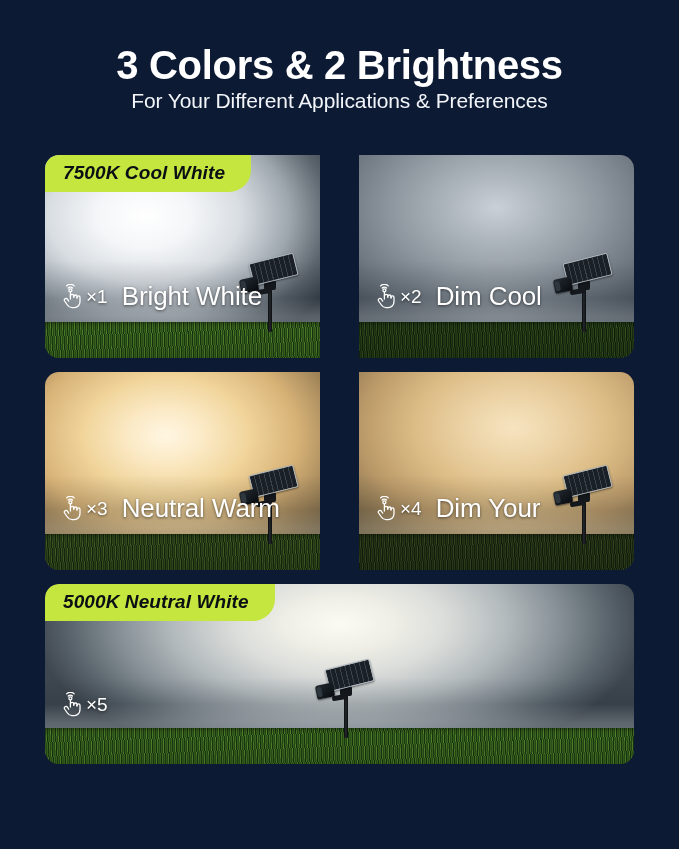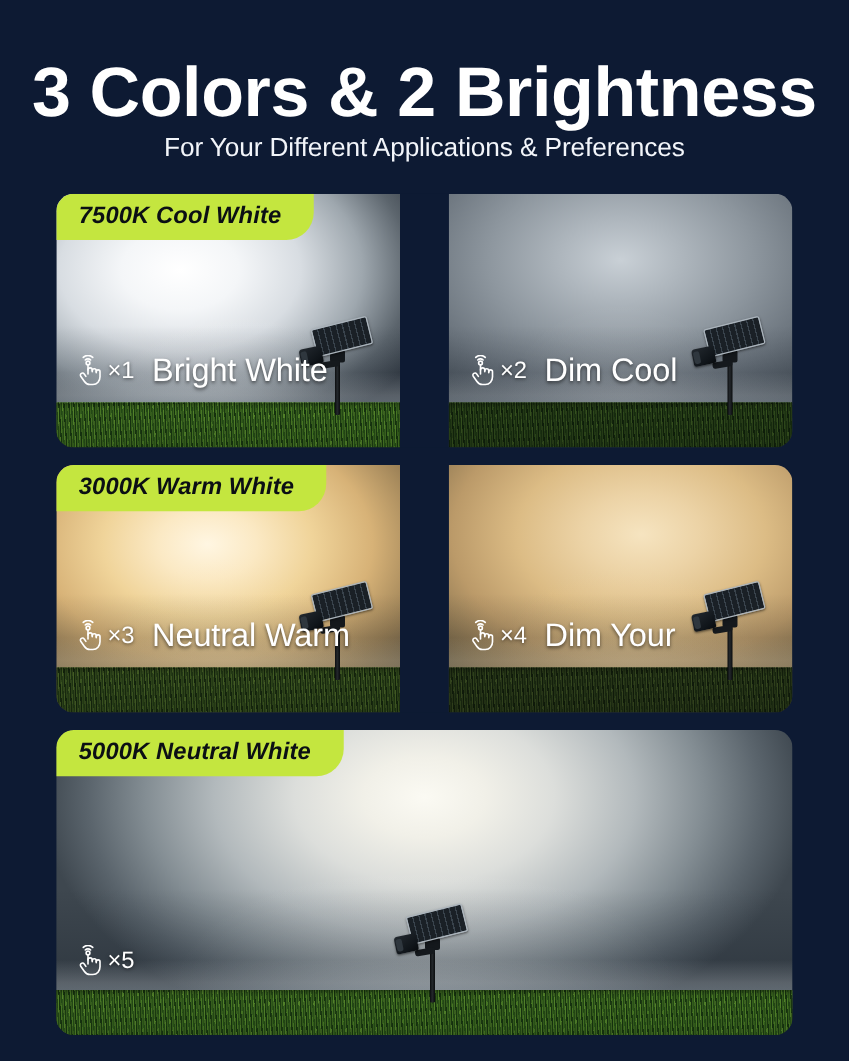--- a/index.html
+++ b/index.html
@@ -16,21 +16,21 @@
     position:relative;
     width:679px; height:849px;
     background:#0d1a33;
   }
 
   
   .header { text-align:center; padding-top:42px; }
 
   .title {
     color:#ffffff;
-    font-size:56px;
+    font-size:40px;
     font-weight:bold;
     letter-spacing:-0.3px;
     line-height:1.15;
   }
 
   .subtitle {
     color:#f2f5fa;
     font-size:21px;
     font-weight:normal;
     margin-top:1px;
@@ -47,21 +47,21 @@
   .row {
     position:relative;
     width:589px;
     border-radius:14px;
     overflow:hidden;
     display:flex;
     background:#0d1a33;
   }
   .row-1, .row-2 { height:203px; margin-bottom:14px;gap:36px; }
   .row-2 { height:198px; }
-  .row-3 { height:244px; }
+  .row-3 { height:180px; }
 
   
   .panel {
     position:relative;
     height:100%;
     overflow:hidden;
     flex:1 1 0;
   }
   .panel + .panel { margin-left:3px; }
   .panel.full { flex:1 1 100%; }
@@ -347,21 +347,20 @@
         <div class="grass warm"></div>
         <div class="fixture" style="right:16px;">
           <div class="stake"></div>
           <div class="arm"></div>
           <div class="neck"></div>
           <div class="solar-panel"></div>
           <div class="lamp-head">
             <div class="lamp-lens"></div>
           </div>
         </div>
-        <div class="badge">3000K Warm White</div>
         <div class="caption">
           <span class="tap-icon">
             <svg viewBox="0 0 24 26" width="24" height="26" fill="none" stroke="#ffffff" stroke-width="1.3" stroke-linecap="round" stroke-linejoin="round">
               <path d="M9.2 4.0a3.0 3.0 0 0 1 4.3 0"></path>
               <path d="M7.6 1.9a5.4 5.4 0 0 1 7.6 0"></path>
               <circle cx="11.4" cy="6.4" r="1.5"></circle>
               <path d="M11.4 7.9v7.2"></path>
               <path d="M11.4 12.0c0-1.0 .8-1.7 1.7-1.7s1.7 .7 1.7 1.7v1.4"></path>
               <path d="M14.8 12.6c0-1.0 .8-1.6 1.6-1.6s1.6 .6 1.6 1.6v1.6"></path>
               <path d="M18.0 13.4c0-.9 .7-1.5 1.5-1.5s1.5 .6 1.5 1.5v4.0c0 3.4-2.3 6.2-5.7 6.2h-2.3c-2.1 0-3.6-1.0-4.6-2.6L5.6 17.0c-.5-.8-.3-1.8 .5-2.3s1.8-.3 2.3 .5l1.3 1.9"></path>

